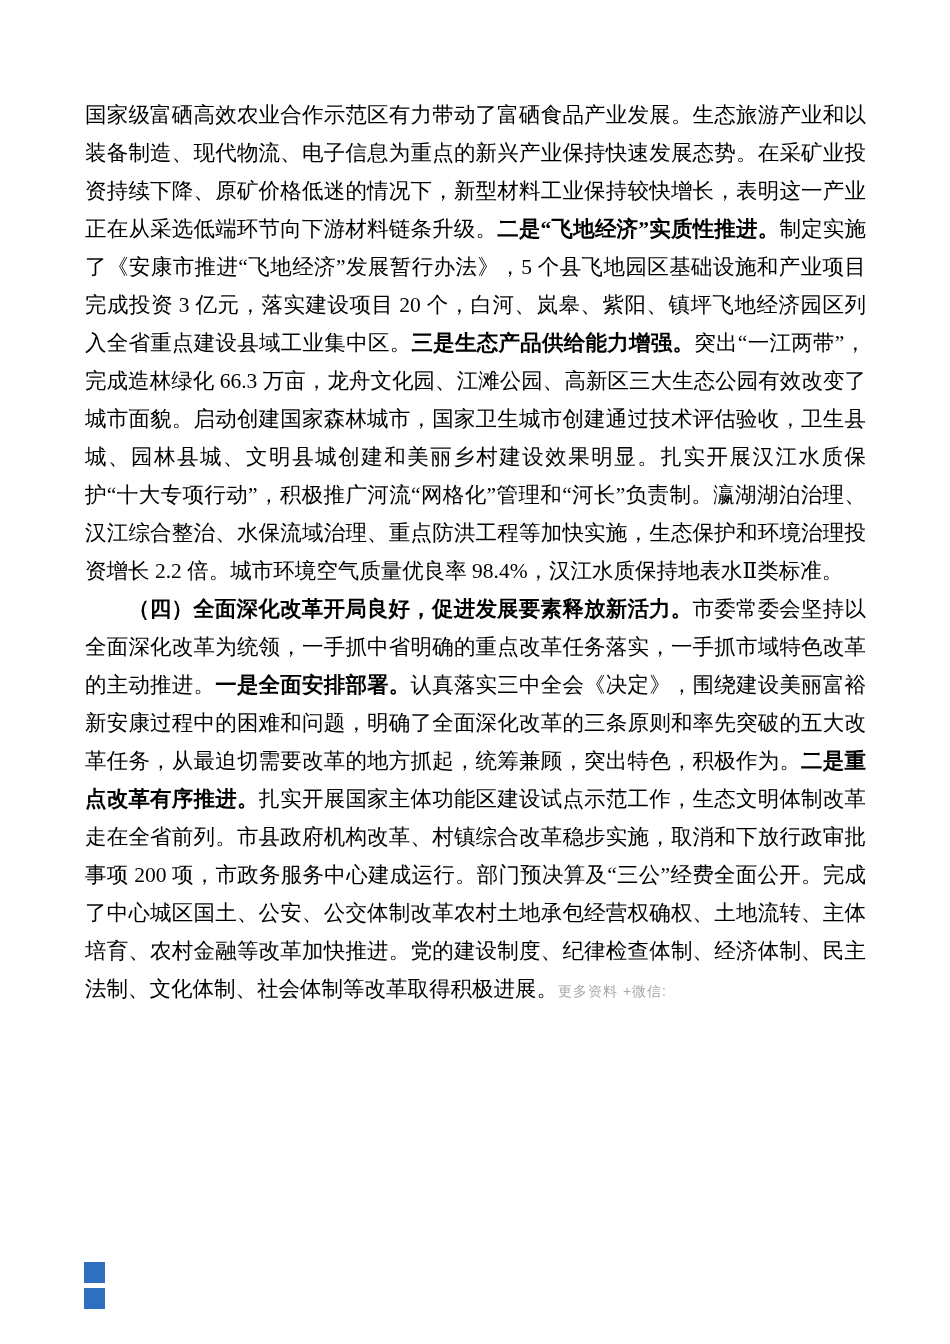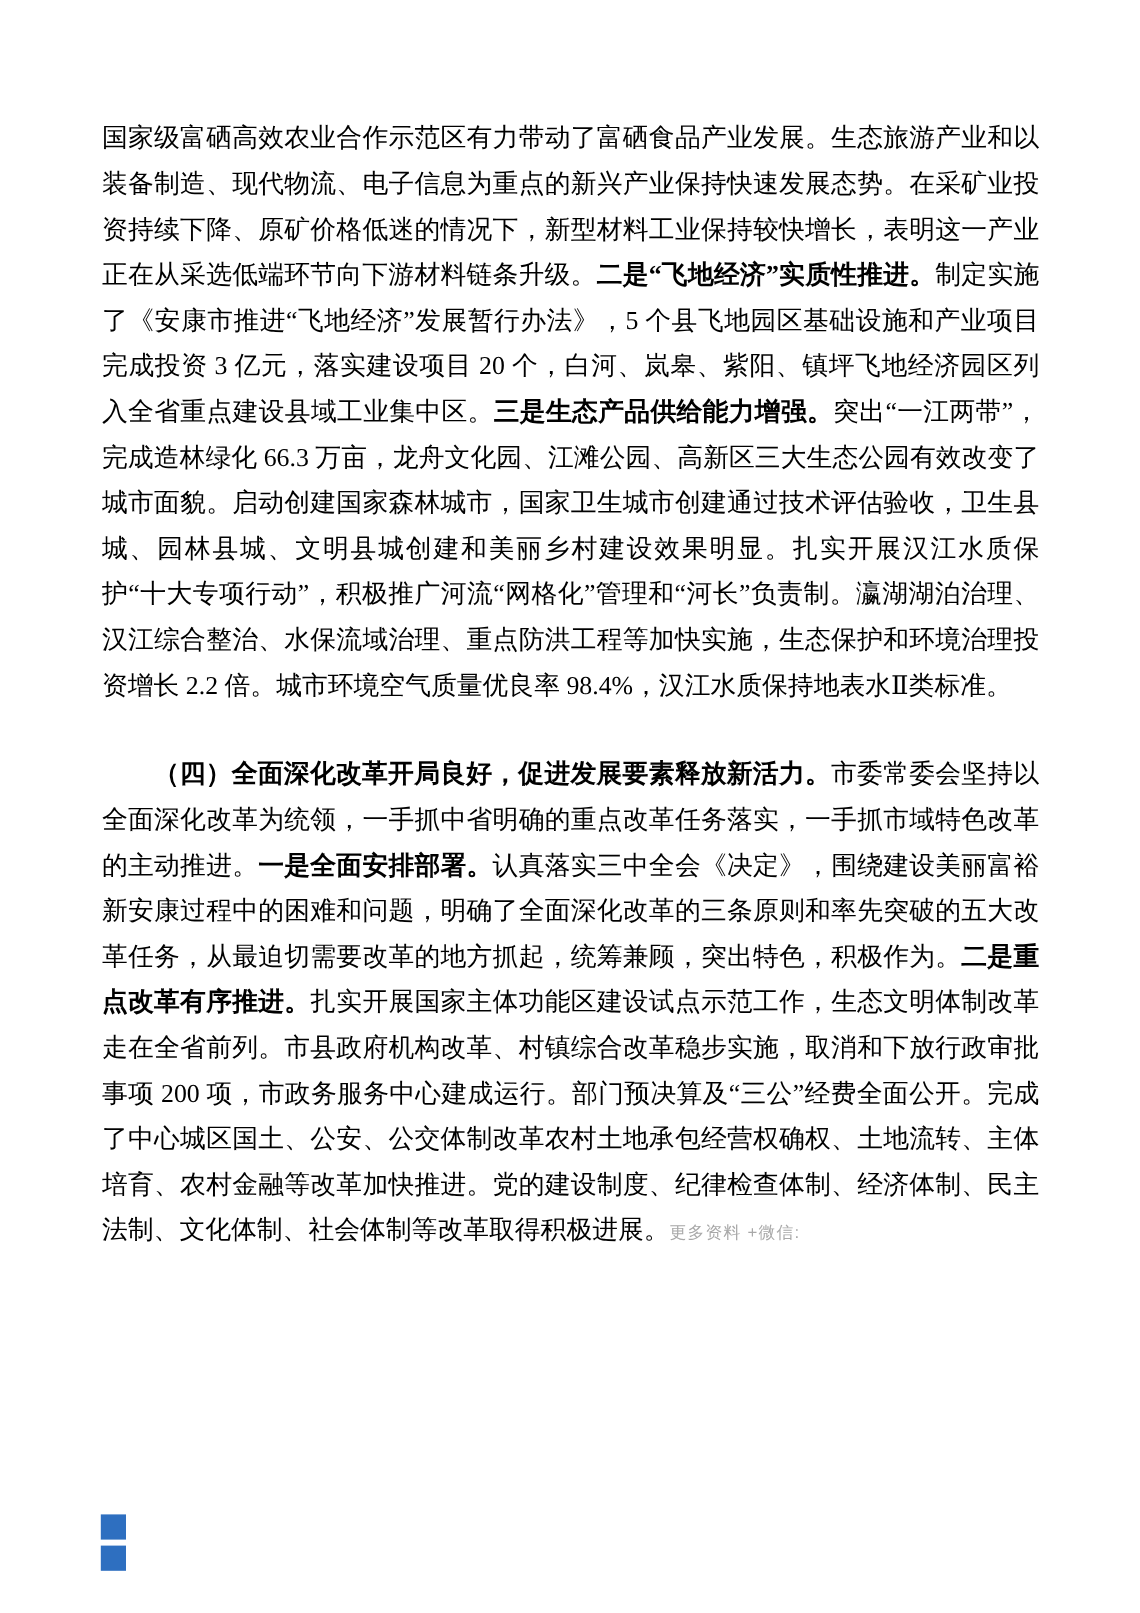--- a/index.html
+++ b/index.html
@@ -24,21 +24,21 @@
     top: 96px;
     width: 781px;
   }
   .para {
     font-size: 21.5px;
     line-height: 38px;
     text-align: justify;
     text-justify: inter-ideograph;
     word-break: break-all;
   }
-  .para.indent { text-indent: 43px; margin-top: 36px; }
+  .para.indent { text-indent: 43px; }
   .run { font-weight: normal; }
   .run.bold { font-weight: 700; }
   .run.note {
     font-size: 14px;
     color: #a8a8a8;
     font-family: "Liberation Sans", "DejaVu Sans", sans-serif;
     font-weight: normal;
     letter-spacing: 1px;
   }
   .watermark {

